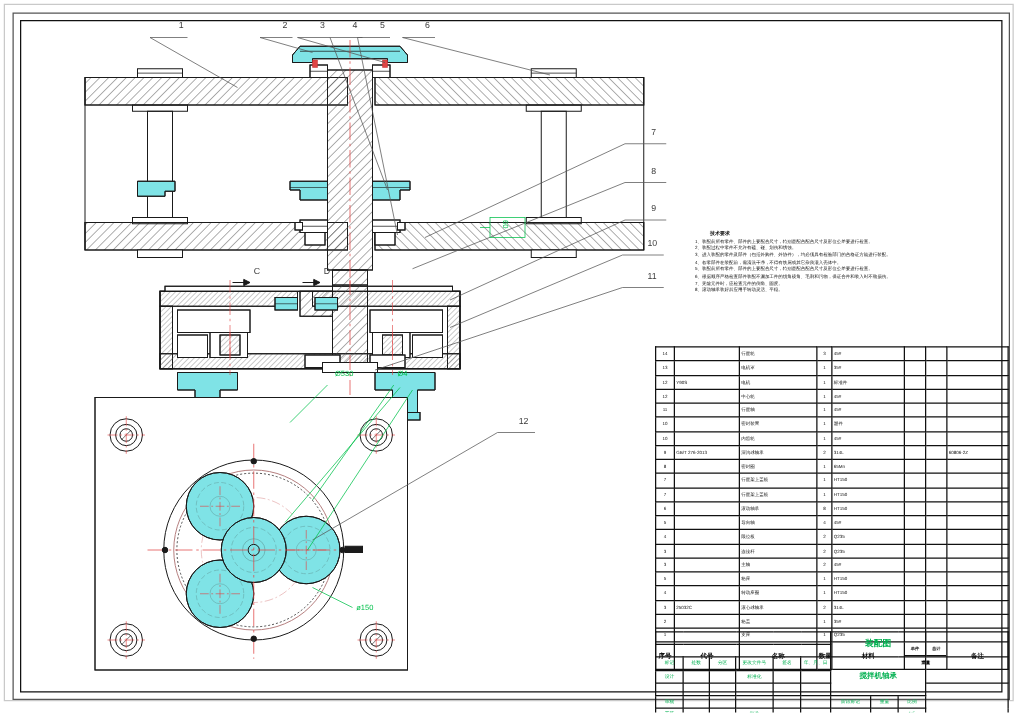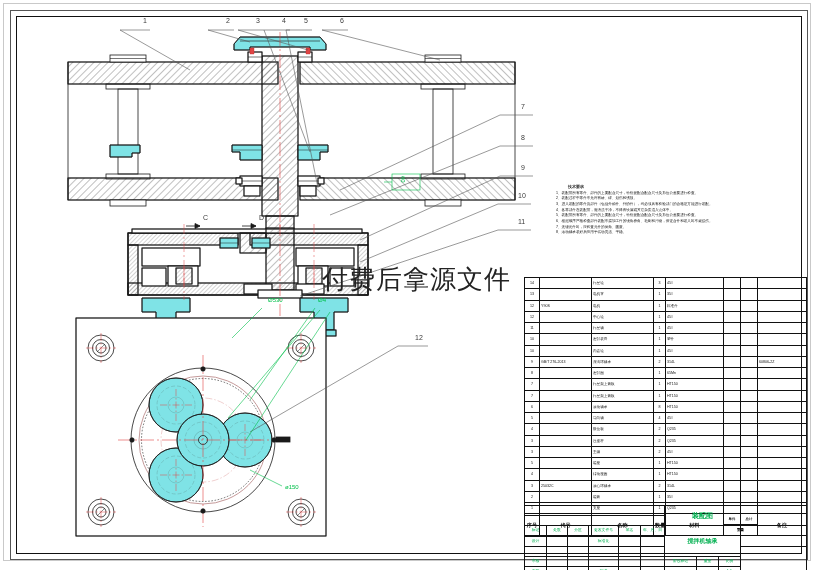--- a/index.html
+++ b/index.html
@@ -386,21 +386,20 @@
     <div class="tn-line">1、装配前所有零件、部件的上要配合尺寸，特别是配合配合尺寸及形位公差要进行检查。</div>
     <div class="tn-line">2、装配过程中零件不允许有磕、碰、划伤和锈蚀。</div>
     <div class="tn-line">3、进入装配的零件及部件（包括外购件、外协件），均必须具有检验部门的合格证方能进行装配。</div>
     <div class="tn-line">4、各零部件在装配前，需清洗干净，不得有铁屑或其它杂质混入壳体中。</div>
     <div class="tn-line">5、装配前所有零件、部件的上要配合尺寸，特别是配合配合尺寸及形位公差要进行检查。</div>
     <div class="tn-line">6、根据顺序严格检查部件装配不漏加工件的锐角棱角、毛刺和污物，保证合件和装入时不致损伤。</div>
     <div class="tn-line">7、无键元件时，应检查元件的倒角、圆度。</div>
     <div class="tn-line">8、滚动轴承装好后应用手转动灵活、平稳。</div>
   </div>
 
-  <div class="watermark">付费后拿源文件</div>
 
   <table class="bom">
     <colgroup>
       <col class="col-no">
         <col class="col-code">
         <col class="col-name">
         <col class="col-qty">
       <col class="col-mat">
         <col class="col-w1">
         <col class="col-w2">

